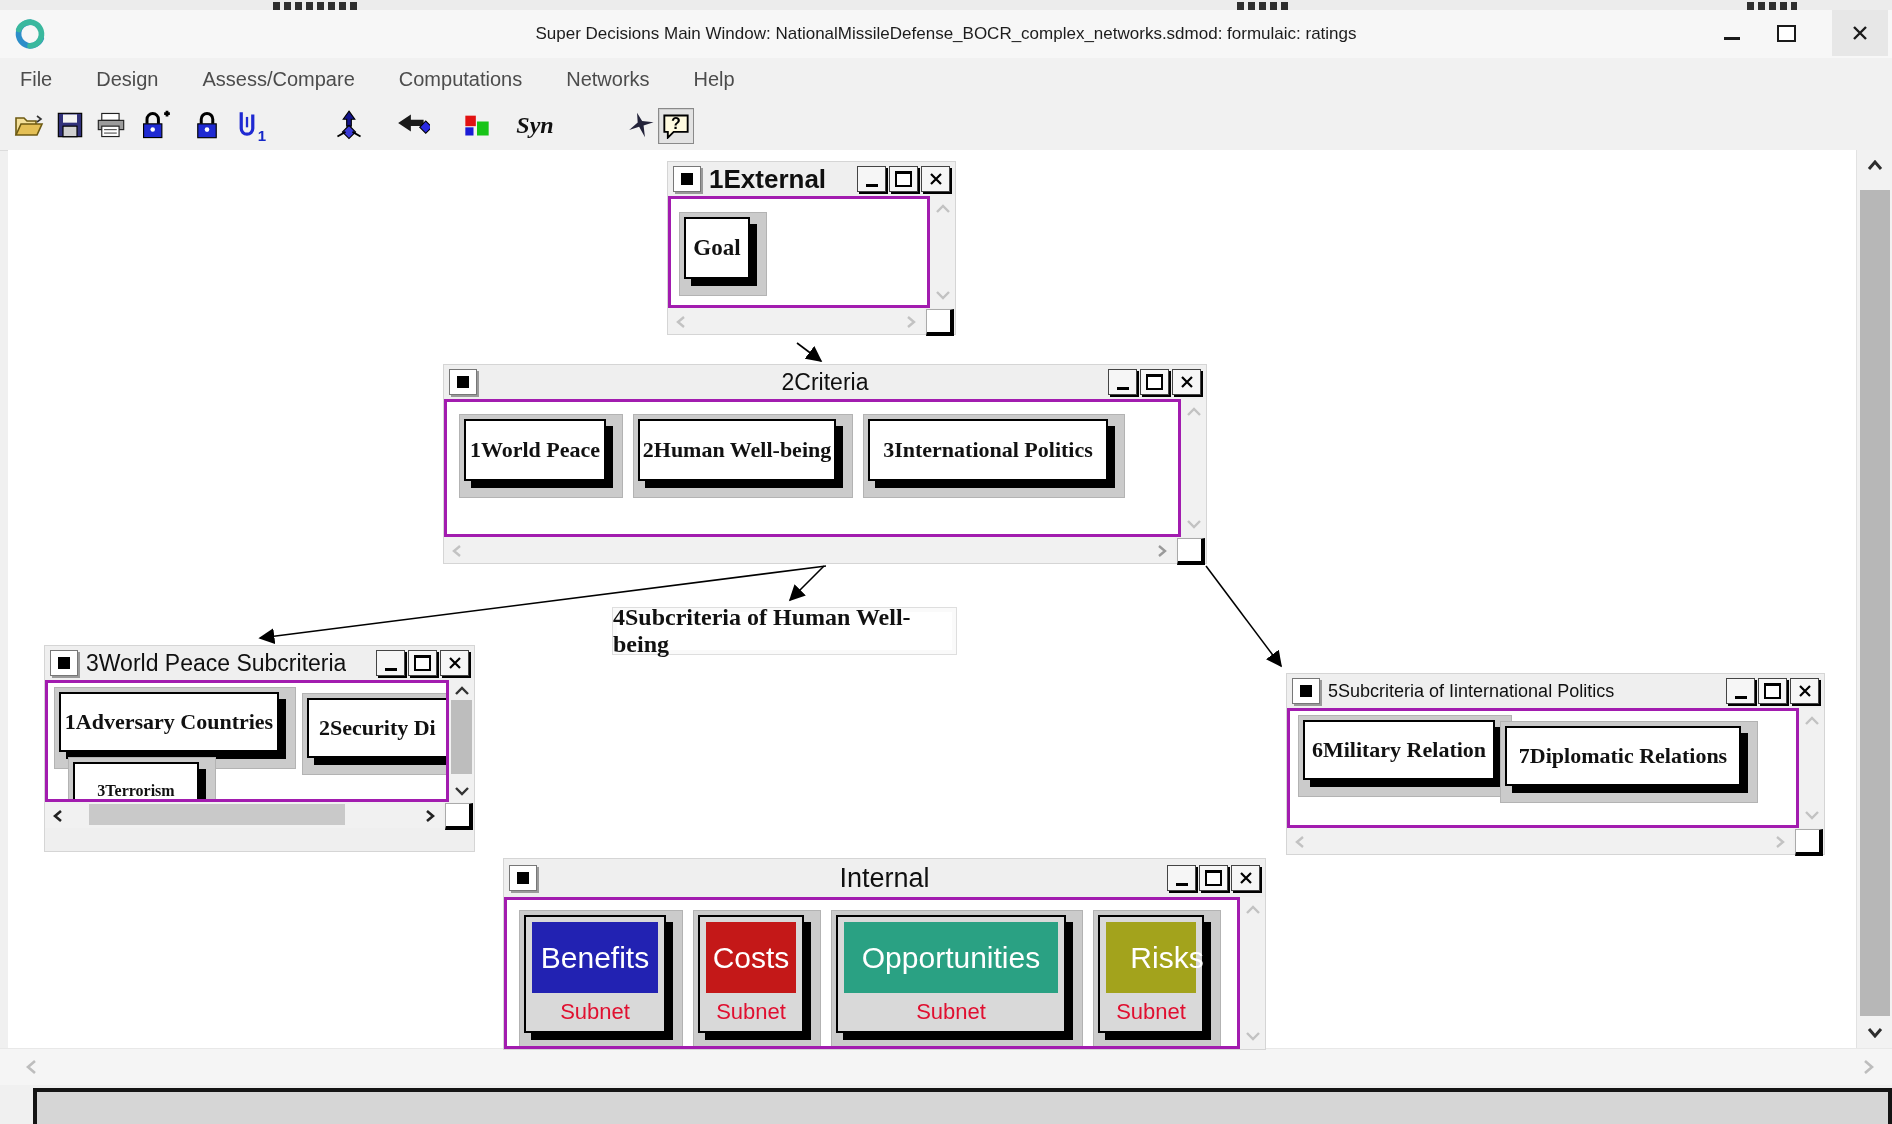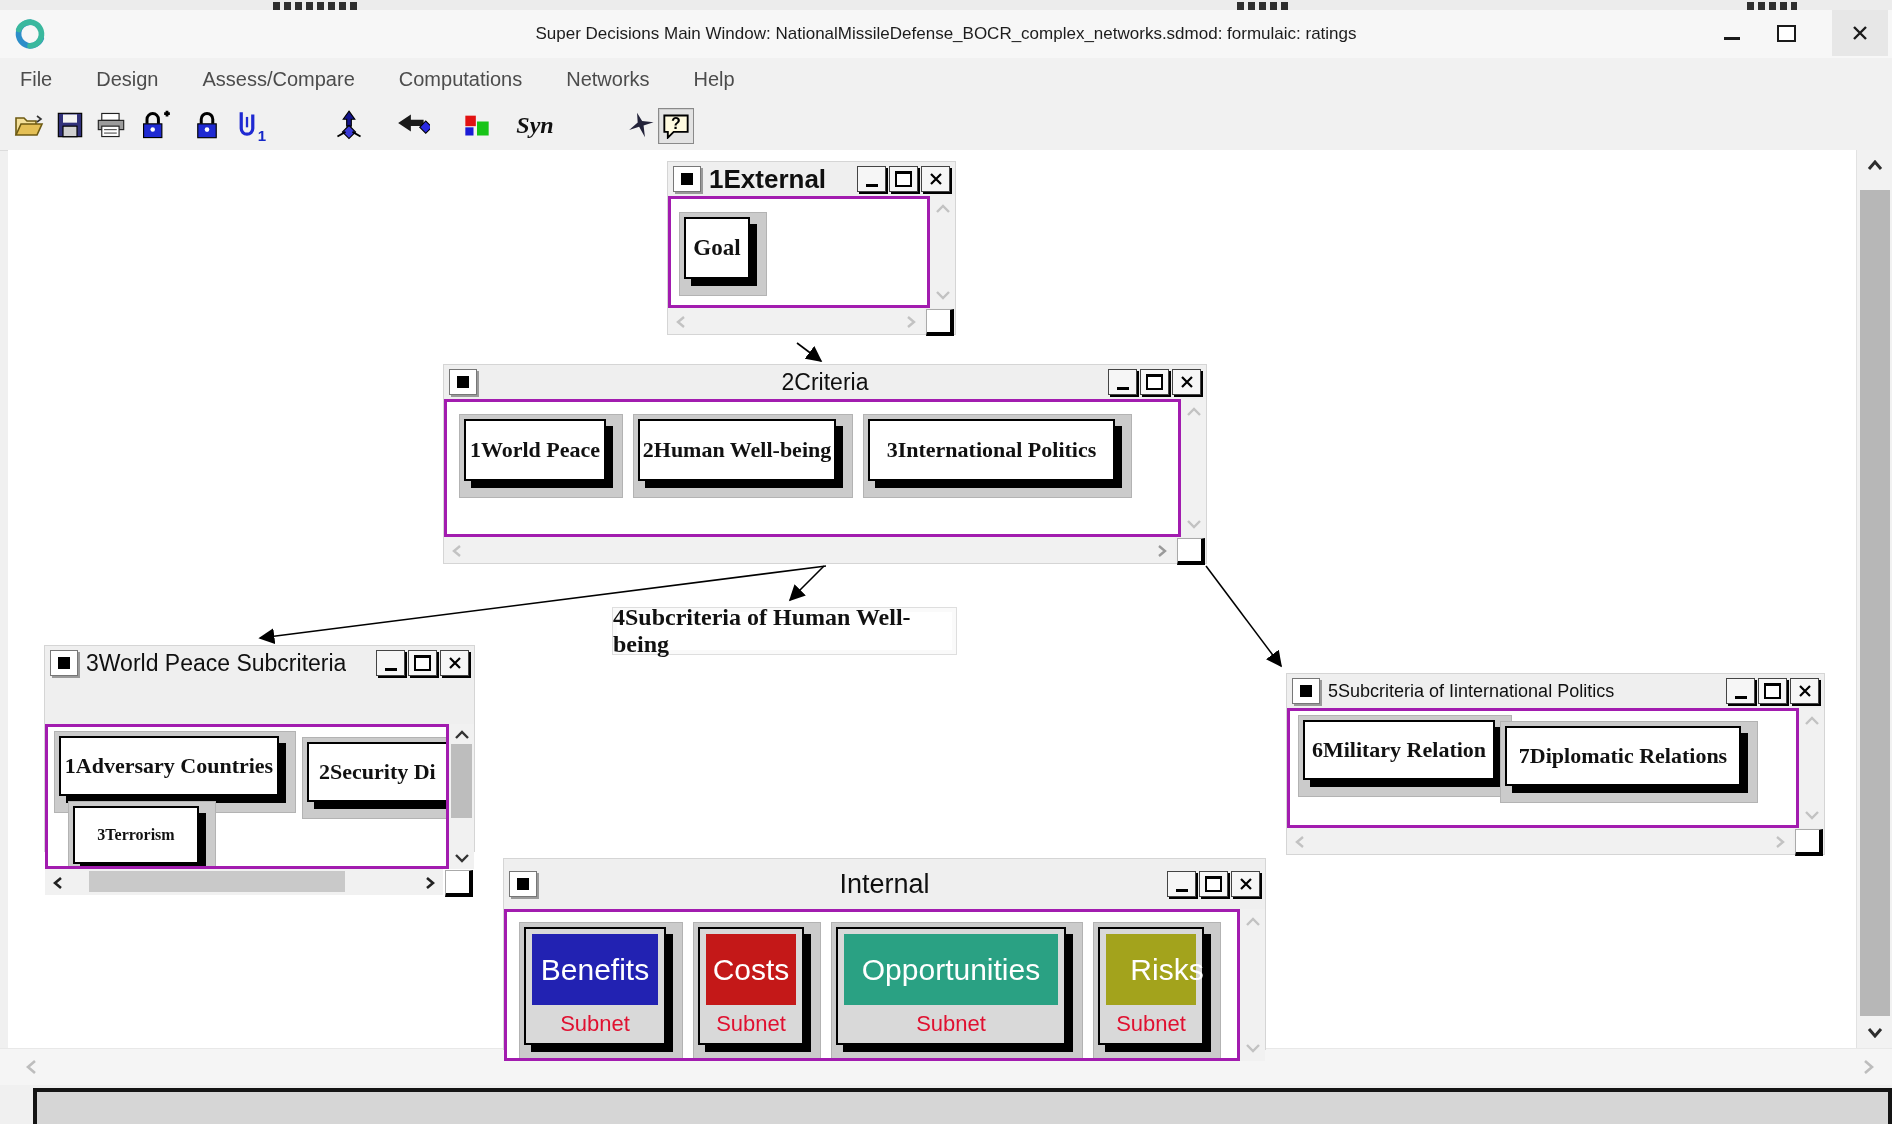--- a/index.html
+++ b/index.html
@@ -273,21 +273,21 @@
     </div>
   </div>
   <div class="crow" style="height:138px;">
     <div class="cbody">
       <div class="nodebox" style="left:12px;top:12px;width:162px;height:82px;">
         <div class="nface" style="font-size:22px;">1World Peace</div>
       </div>
       <div class="nodebox" style="left:186px;top:12px;width:218px;height:82px;">
         <div class="nface" style="font-size:22px;text-align:right;">2Human Well-being</div>
       </div>
-      <div class="nodebox" style="left:416px;top:12px;width:260px;height:82px;padding-left:7px;">
+      <div class="nodebox" style="left:416px;top:12px;width:260px;height:82px;">
         <div class="nface" style="font-size:22px;">3International Politics</div>
       </div>
     </div>
     <div class="vsb">
       <svg class="chev" style="left:5px;top:8px" width="16" height="10">
           <path d="M2 8 L8 2 L14 8" fill="none" stroke="#c2c2c2" stroke-width="2.4"></path>
         </svg>
       <svg class="chev" style="left:5px;bottom:8px" width="16" height="10">
           <path d="M2 2 L8 8 L14 2" fill="none" stroke="#c2c2c2" stroke-width="2.4"></path>
         </svg>
@@ -319,21 +319,21 @@
       <div class="wb">
           <span class="wgmax"></span>
         </div>
       <div class="wb">
           <svg width="14" height="14" viewBox="0 0 14 14">
             <path d="M2 2 L12 12 M12 2 L2 12" stroke="#000" stroke-width="2.2"></path>
           </svg>
         </div>
     </div>
   </div>
-  <div class="crow" style="height:145px;margin-top:44px;">
+  <div class="crow" style="height:122px;">
     <div class="cbody">
       <div class="nodebox" style="left:6px;top:4px;width:240px;height:80px;">
         <div class="nface" style="font-size:22px;">1Adversary Countries</div>
       </div>
       <div class="nodebox" style="left:254px;top:10px;width:220px;height:80px;">
         <div class="nface" style="font-size:22px;justify-content:flex-start;padding-left:10px;">2Security Di</div>
       </div>
       <div class="nodebox" style="left:20px;top:74px;width:146px;height:78px;">
         <div class="nface" style="font-size:16px;">3Terrorism</div>
       </div>
@@ -409,21 +409,21 @@
         </svg>
       <svg class="chev" style="right:8px;top:7px" width="10" height="14">
           <path d="M2 2 L8 7 L2 12" fill="none" stroke="#c2c2c2" stroke-width="2.4"></path>
         </svg>
     </div>
     <div class="grip"></div>
   </div>
 </div>
 
 <div class="cwin" style="left:503px;top:858px;width:763px;height:192px;">
-  <div class="tbar" style="height:50px;">
+  <div class="tbar" style="height:38px;">
     <div class="cbtn">
         <span class="sq"></span>
       </div>
     <div class="ttl center" style="font-size:27px;">Internal</div>
     <div class="wbs">
       <div class="wb">
           <span class="wgmin"></span>
         </div>
       <div class="wb">
           <span class="wgmax"></span>

